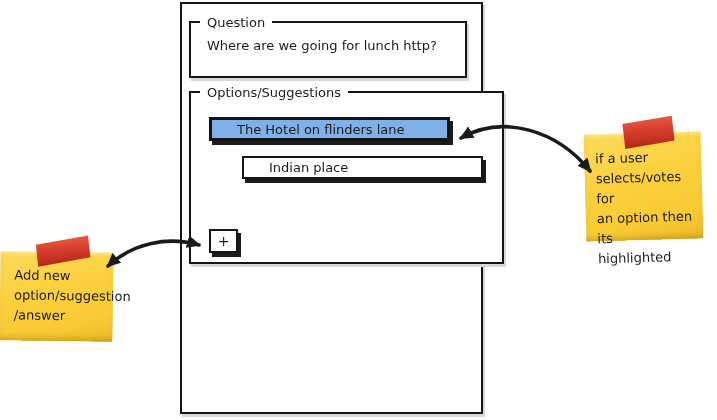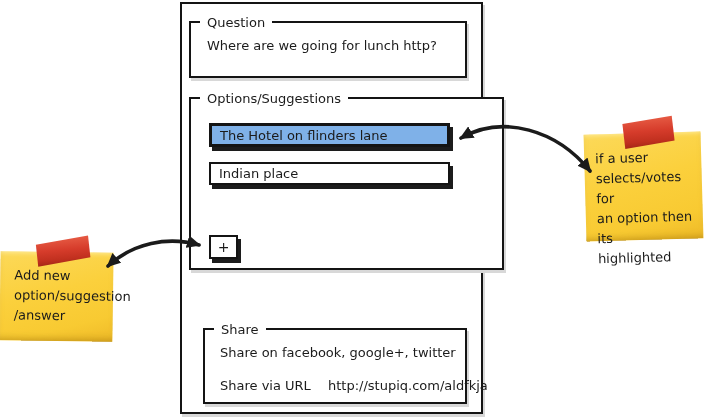--- a/index.html
+++ b/index.html
@@ -19,35 +19,35 @@
   }
   .fieldset {
     position:absolute; border:2px solid #141414; background:#fff;
     box-shadow:2px 3px 0 #d8d8d8;
   }
   .legend {
     position:absolute; top:-9px; left:9px; background:#fff;
     padding:0 7px; font-size:13px; line-height:17px; white-space:nowrap;
   }
   .fs-question { left:189px; top:21px;  width:278px; height:57px;text-align:center;  }
-  .fs-options  { left:189px; top:97px;  width:315px; height:173px;text-align:right; }
+  .fs-options  { left:189px; top:91px;  width:315px; height:173px;text-align:right; }
   .fs-share    { left:203px; top:328px; width:264px; height:76px;  }
 
   .question-text { position:absolute; left:16px; top:15px; white-space:nowrap; }
 
   .opt-row {
     position:absolute; left:18px; width:241px; height:24px;
     border:2px solid #141414; background:#fff;
     box-shadow:3px 4px 0 #1c1c1c;
-    display:flex; align-items:center; padding-left:8px; white-space:nowrap;
+    display:flex; align-items:center; padding-left:25px; white-space:nowrap;
     cursor:pointer;
   }
   .opt-row.selected { background:#7FB1E8; border-width:3px; }
   .opt-1 { top:24px; }
-  .opt-2 { top:63px; height:23px; }
+  .opt-2 { top:63px; height:23px;margin-left:33px; }
   .opt-3 { top:100px; height:23px; }
   .add-btn {
     position:absolute; left:18px; top:136px; width:29px; height:24px;
     border:2px solid #141414; background:#fff;
     box-shadow:3px 4px 0 #1c1c1c;
     display:flex; align-items:center; justify-content:center;
     font-size:14px; cursor:pointer;
   }
 
   .share-line1 { position:absolute; left:15px; top:15px; white-space:nowrap; }
@@ -99,28 +99,20 @@
     </div>
     <div class="opt-row opt-2">
       <span>Indian place</span>
     </div>
 
     <div class="add-btn">
       <span>+</span>
     </div>
   </div>
 
-  <div class="fieldset fs-share">
-    <span class="legend">Share</span>
-    <div class="share-line1">Share on facebook, google+, twitter</div>
-    <div class="share-line2">
-      <span>Share via URL</span>
-      <span class="share-url">http://stupiq.com/aldfkja</span>
-    </div>
-  </div>
 
   <div class="note note-left">
     <div class="tape"></div>
     <div class="note-text">
       <div>Add new</div>
       <div>option/suggestion</div>
       <div>/answer</div>
     </div>
   </div>
 

